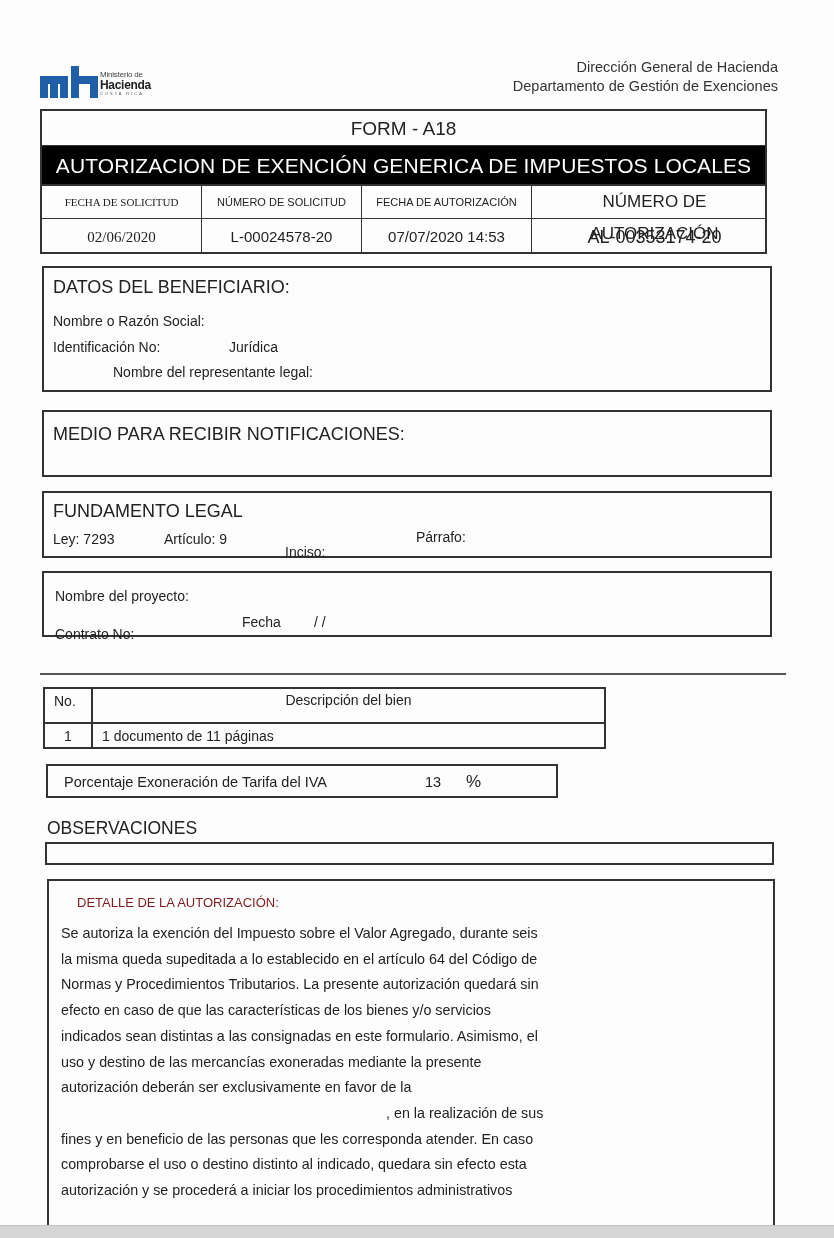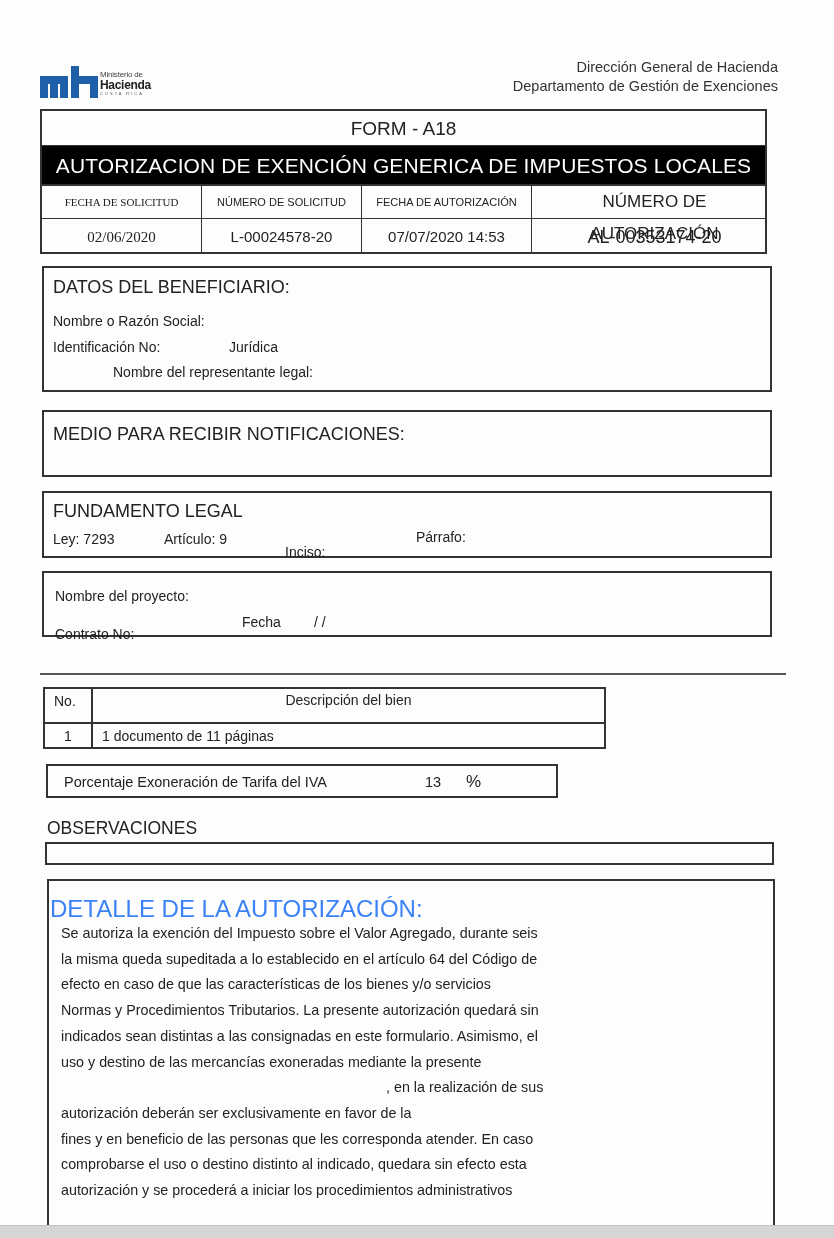--- a/index.html
+++ b/index.html
@@ -49,21 +49,21 @@
   .goods { left: 43px; top: 687px; width: 563px; height: 62px; border: 2px solid #333; box-sizing: border-box; }
   .goods .row { display: flex; justify-content: center; }
   .goods .row.hd { height: 33px; border-bottom: 2px solid #333; }
   .goods .row.bd { height: 25px; }
   .goods .no { width: 48px; border-right: 2px solid #333; box-sizing: border-box; font-size: 14px; }
   .goods .desc { flex: 1; font-size: 14px; }
   .iva { left: 46px; top: 764px; width: 512px; height: 34px; border: 2px solid #333; box-sizing: border-box; }
   .obs-title { left: 47px; top: 818px; font-size: 17.5px; color: #222; }
   .obs-box { left: 45px; top: 842px; width: 729px; height: 23px; border: 2px solid #333; box-sizing: border-box; }
   .detail { left: 47px; top: 879px; width: 728px; height: 360px; border-top: 2px solid #333; border-left: 2px solid #333; border-right: 2px solid #333; box-sizing: border-box; }
-  .detail-title { position: absolute; left: 1px; top: 14px; font-size: 24px; color: #3b82f6; }
+  .detail-title { position: absolute; left: 28px; top: 14px; font-size: 13px; color: #7f1d1d; }
   .detail-text { position: absolute; left: 12px; top: 40px; width: 540px; font-size: 14.3px; line-height: 25.7px; color: #222; }
   .detail-text span { display: block; white-space: nowrap; }
 </style>
 </head>
 <body>
 
 <div class="abs logo">
   <svg class="logo-mark" width="60" height="36" viewBox="0 0 60 36">
     <g fill="#1f5fa8">
       <rect x="0" y="12" width="8" height="22"></rect>
@@ -151,25 +151,25 @@
 </div>
 
 <div class="abs obs-title">OBSERVACIONES</div>
 <div class="abs obs-box"></div>
 
 <div class="abs detail">
   <div class="detail-title">DETALLE DE LA AUTORIZACIÓN:</div>
   <div class="detail-text">
     <span>Se autoriza la exención del Impuesto sobre el Valor Agregado, durante seis</span>
     <span>la misma queda supeditada a lo establecido en el artículo 64 del Código de</span>
+    <span>Normas y Procedimientos Tributarios. La presente autorización quedará sin</span>
     <span>efecto en caso de que las características de los bienes y/o servicios</span>
-    <span>Normas y Procedimientos Tributarios. La presente autorización quedará sin</span>
     <span>indicados sean distintas a las consignadas en este formulario. Asimismo, el</span>
     <span>uso y destino de las mercancías exoneradas mediante la presente</span>
+    <span>autorización deberán ser exclusivamente en favor de la</span>
     <span style="padding-left:325px;">, en la realización de sus</span>
-    <span>autorización deberán ser exclusivamente en favor de la</span>
     <span>fines y en beneficio de las personas que les corresponda atender. En caso</span>
     <span>comprobarse el uso o destino distinto al indicado, quedara sin efecto esta</span>
     <span>autorización y se procederá a iniciar los procedimientos administrativos</span>
   </div>
 </div>
 
 <div class="bottom-bar"></div>
 
 </body></html>

